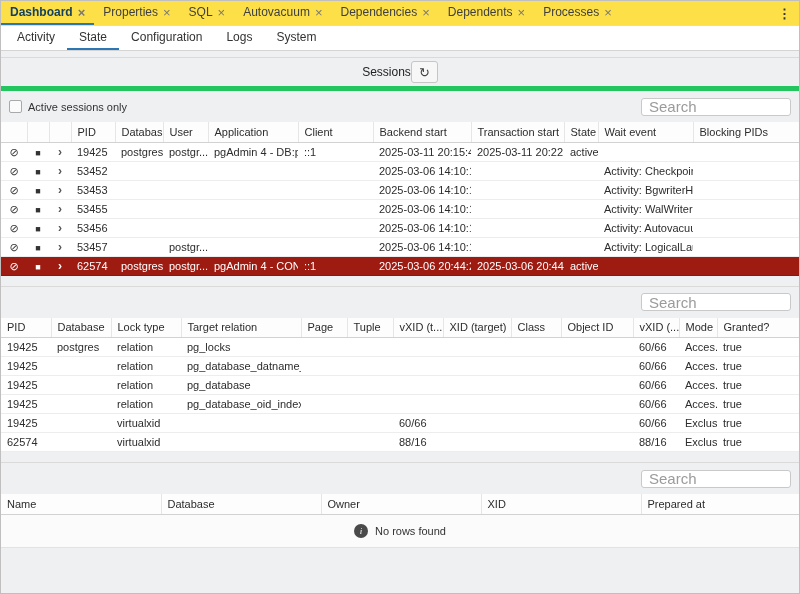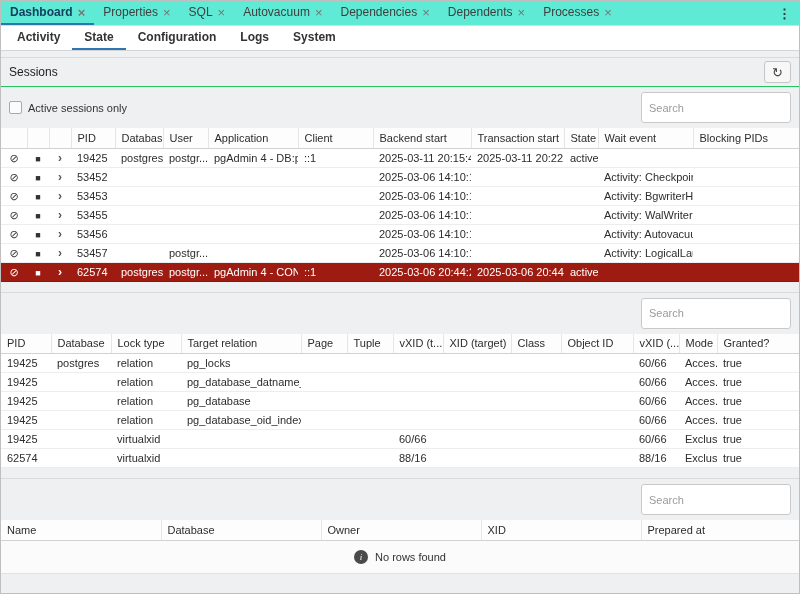--- a/index.html
+++ b/index.html
@@ -3,52 +3,52 @@
 <meta charset="utf-8">
 <style>
   * { box-sizing: border-box; margin: 0; padding: 0; }
   html, body { width: 800px; height: 594px; }
   body { font-family: "Liberation Sans", sans-serif; background: #e8e8e8; }
 
   .window { width: 800px; height: 594px; border: 1px solid #bfbfbf; background: #eef0f2;
             display: flex; flex-direction: column; overflow: hidden; }
 
   
-  .tabbar { flex: 0 0 25px; background: #5eead4; border-bottom: 1px solid #d8dbe0;
+  .tabbar { flex: 0 0 25px; background: #fde047; border-bottom: 1px solid #d8dbe0;
             display: flex; align-items: stretch; font-size: 12px; color: #3f3f3f; }
   .tab { display: flex; align-items: center; gap: 5px; padding: 0 9px; cursor: pointer;
          border-bottom: 2px solid transparent; }
   .tab.active { color: #14405f; font-weight: bold; border-bottom-color: #2c76b4; }
   .tab .x { color: #777; font-size: 13px; line-height: 1; }
   .kebab { margin-left: auto; display: flex; align-items: center; padding: 0 8px;
            color: #333; font-size: 13px; font-weight: bold; cursor: pointer; }
 
   
   .subtabbar { flex: 0 0 25px; background: #fff; border-bottom: 1px solid #d4d4d4;
-               display: flex; font-size: 12px; color: #333; padding: 0 4px; font-weight: bold; }
+               display: flex; font-size: 12px; color: #333; padding: 0 4px; }
   .subtab { display: flex; align-items: center; padding: 0 12px; cursor: pointer;
             border-bottom: 2px solid transparent; }
   .subtab.active { border-bottom-color: #2c76b4; }
 
   
   .content { flex: 1; background: #eef0f2; overflow: hidden; padding-top: 6px; }
   .section { border-top: 1px solid #dadada; }
   .section + .section { margin-top: 10px; }
-  .section-head { display: flex; align-items: center; justify-content: space-between;
-                  padding: 3px 8px; border-bottom: 1px solid #22c55e; min-height: 28px; }
+  .section-head { display: flex; align-items: center; justify-content: center;
+                  padding: 3px 8px; border-bottom: 5px solid #22c55e; min-height: 28px; }
   .section-head.slim { min-height: 24px; }
   .section-title { font-size: 12px; color: #222; }
   .icon-btn { width: 27px; height: 22px; border: 1px solid #c6c6c6; border-radius: 3px;
               background: #f7f7f7; display: flex; align-items: center; justify-content: center;
               color: #444; font-size: 13px; cursor: pointer; font-family: inherit; }
   .controls { display: flex; align-items: center; padding: 5px 8px; min-height: 31px; }
   .controls .spacer { flex: 1; }
   .chk { display: flex; align-items: center; gap: 6px; font-size: 11px; color: #333; cursor: pointer; }
   .checkbox { width: 13px; height: 13px; border: 1px solid #a9a9a9; border-radius: 2px; background: #fbfbfb; }
-  .search { width: 150px; height: 31px; font-size: 11px; border: 1px solid #c9c9c9; border-radius: 3px;
+  .search { width: 150px; height: 18px; font-size: 15px; border: 1px solid #c9c9c9; border-radius: 3px;
             padding: 0 7px; color: #333; background: #fff; outline: none; font-family: inherit; }
   .search::placeholder { color: #9b9b9b; }
 
   
   table.grid { width: 100%; border-collapse: collapse; table-layout: fixed;
                background: #fff; font-size: 11px; color: #2c2c2c; }
   .grid thead th { font-weight: normal; text-align: left; padding: 0 6px;
                    border-bottom: 1px solid #d2d2d2; border-right: 1px solid #e6e6e6;
                    background: #fdfdfd; white-space: nowrap; overflow: hidden; height: 20px; }
   .grid thead th:last-child { border-right: none; margin-left: 25px; }

